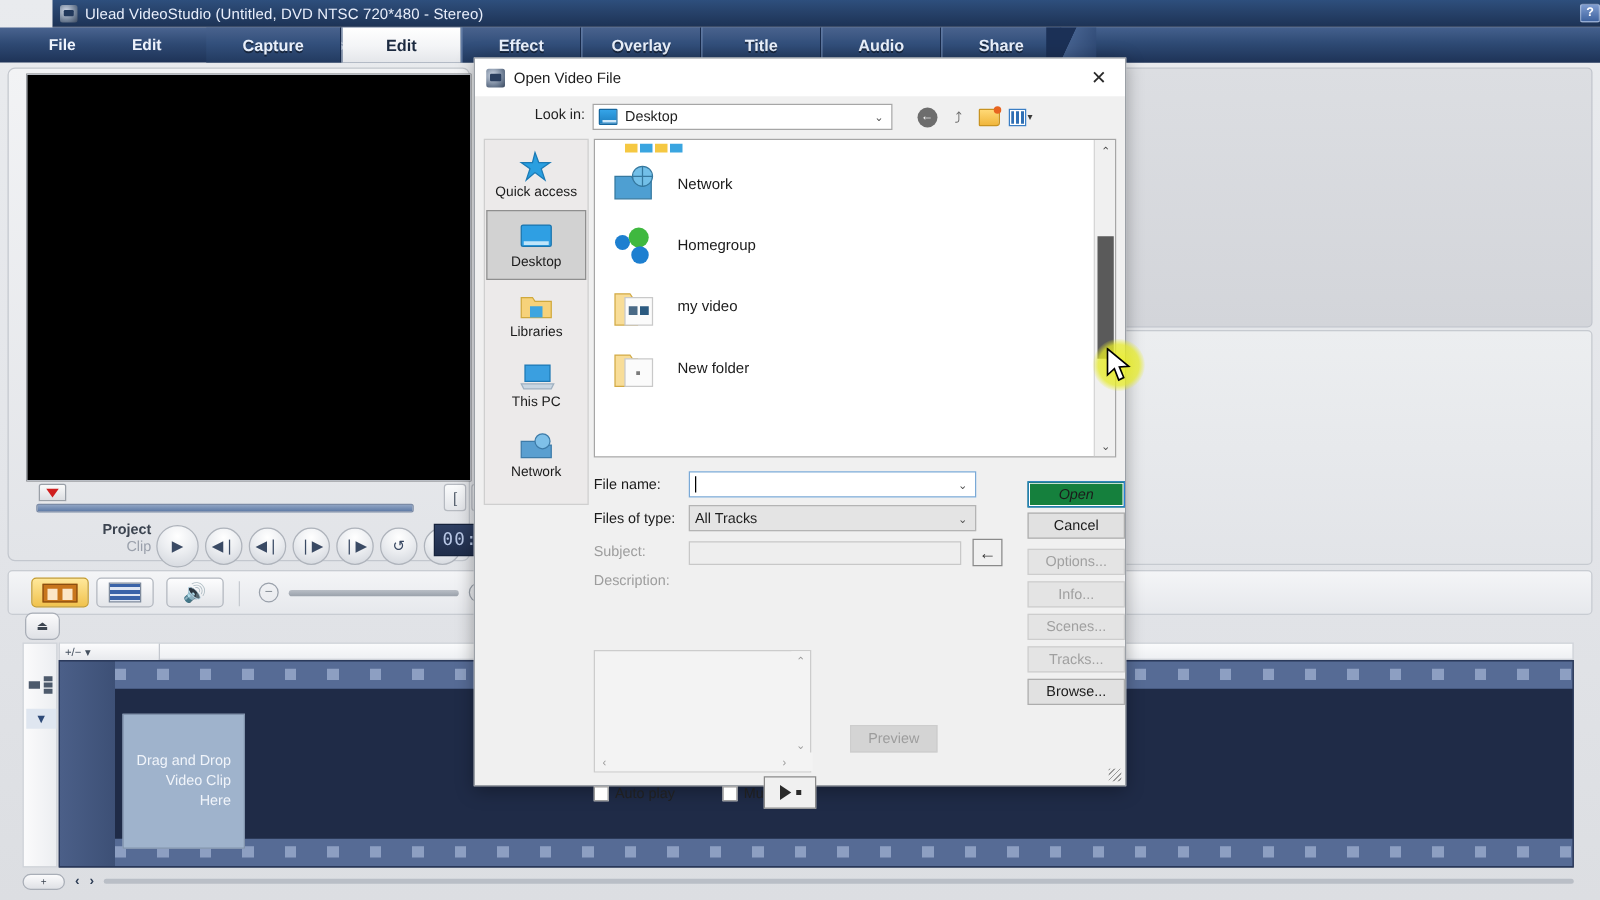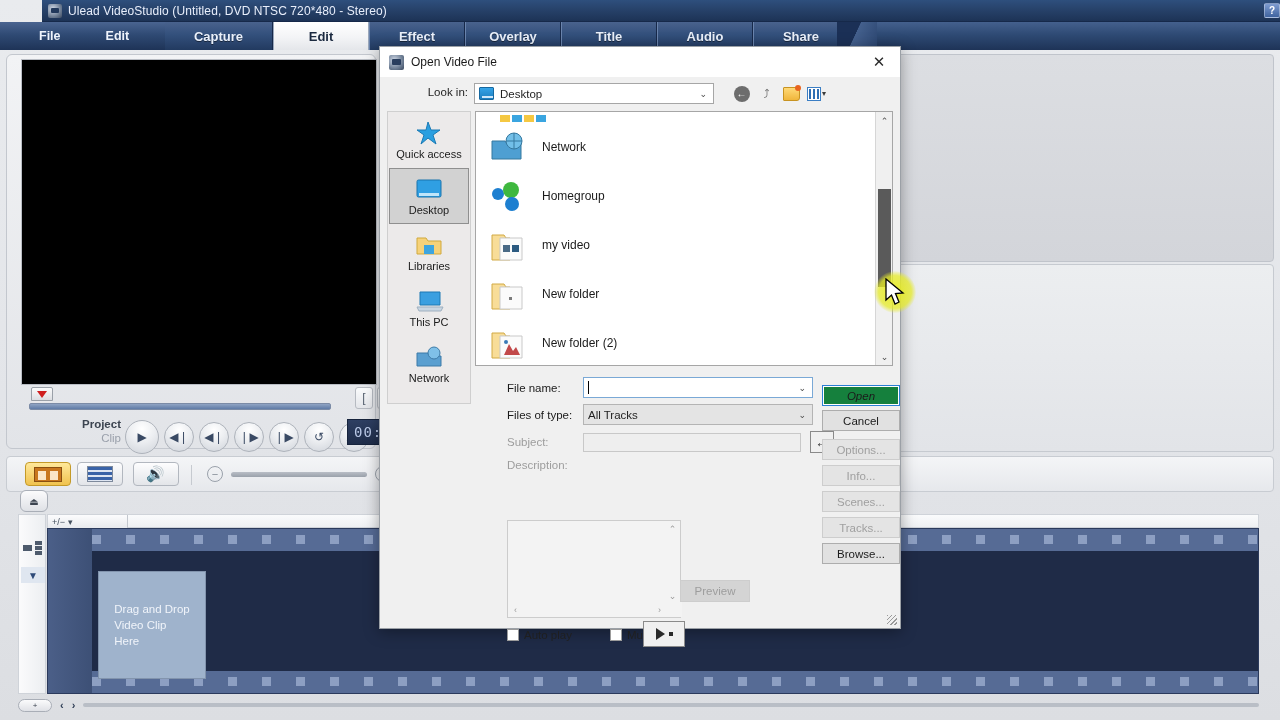--- a/index.html
+++ b/index.html
@@ -218,23 +218,23 @@
   #tl-gutter { position:absolute; left:0; top:0; width:44px; height:100%;
     background: linear-gradient(90deg,#4b5f88,#3d5076); }
   .perf-strip {
     position:absolute; left:44px; width:1168px; height:22px;
     background:#566b95;
   }
   .perf-strip.top { top:0; } .perf-strip.bot { bottom:0; }
   .perf-strip .holes { position:absolute; left:0; top:6px; width:100%; height:9px;
     background: repeating-linear-gradient(90deg, #8d9fc2 0 9px, transparent 9px 34px); }
   #drop-zone {
-    position:absolute; left:50px; top:42px; width:108px; height:108px;
+    position:absolute; left:50px; top:42px; width:98px; height:108px;
     background:#9fb3cc; border:1px solid #8294ad;
-    display:flex; align-items:center; justify-content:center; text-align:left;
+    display:flex; align-items:center; justify-content:center; text-align:right;
     color:#f0f4fa; font-size:11.5px; line-height:16px;
   }
   #tl-bottom-bar {
     position:absolute; left:12px; top:202px; width:1241px; height:14px;
     display:flex; align-items:center; gap:8px;
   }
   #tl-addbtn {
     width:34px;height:13px;border-radius:7px;border:1px solid #a9aeb7;
     background:linear-gradient(180deg,#fbfbfc,#dfe1e6);
     font-size:8px; color:#3c4450; display:flex;align-items:center;justify-content:center;
@@ -319,21 +319,21 @@
   #partial-row i.y { background:#f5c842; }
   #fl-scroll {
     position:absolute; right:0; top:0; width:17px; height:253px; background:#f0f0f0;
     border-left:1px solid #d6d6d6;
   }
   .fl-arrow { width:17px;height:17px; display:flex;align-items:center;justify-content:center;
     font-size:9px; color:#4a4a4a; }
   #fl-thumb { position:absolute; left:2px; top:77px; width:13px; height:98px; background:#5a5a5a; }
 
   
-  #form { position:absolute; left:95px; top:330px; width:418px; font-size:11.5px;margin-left:32px; }
+  #form { position:absolute; left:95px; top:330px; width:418px; font-size:11.5px; }
   .frow { display:flex; align-items:center; margin-bottom:6px; }
   .flabel { width:76px; font-size:11.5px; color:#1b1b1b; }
   .flabel.dim { color:#9d9d9d; }
   .fcombo {
     width:230px; height:21px; background:#fff; border:1px solid #7aa9d6;
     display:flex; align-items:center; padding-left:4px; position:relative;
   }
   .fcombo.grey { background:#e4e4e4; border:1px solid #b4b4b4; }
   .fcombo .carrot { position:absolute; right:6px; top:5px; font-size:9px; color:#4a4a4a; }
   .fcaret { width:1px; height:13px; background:#000; animation:blink 1s step-end infinite; }
@@ -631,31 +631,20 @@
     <div class="file-row">
       <span class="fi">
         <svg viewBox="0 0 36 36" width="36" height="36">
             <path d="M2 8 h12 l2 3 h4 v22 h-18 z" fill="#f8dd98" stroke="#d2aa45"></path>
             <path d="M10 11 h22 v22 h-22 z" fill="#fbfbfb" stroke="#c9c9c9"></path>
             <rect x="19" y="21" width="3" height="3" fill="#7b7b7b"></rect>
           </svg>
       </span>
       <span class="fn">New folder</span>
     </div>
-    <div class="file-row">
-      <span class="fi">
-        <svg viewBox="0 0 36 36" width="36" height="36">
-            <path d="M2 8 h12 l2 3 h4 v22 h-18 z" fill="#f8dd98" stroke="#d2aa45"></path>
-            <path d="M10 11 h22 v22 h-22 z" fill="#fbfbfb" stroke="#c9c9c9"></path>
-            <path d="M14 30 l5 -11 l4 7 l3 -4 l4 8 z" fill="#c2494a"></path>
-            <circle cx="16" cy="17" r="2" fill="#3a7ab8"></circle>
-          </svg>
-      </span>
-      <span class="fn">New folder (2)</span>
-    </div>
     <div id="fl-scroll">
       <div class="fl-arrow">⌃</div>
       <div id="fl-thumb"></div>
       <div class="fl-arrow" style="position:absolute;bottom:0;">⌄</div>
     </div>
   </div>
 
   <div id="form">
     <div class="frow">
       <span class="flabel">File name:</span>

